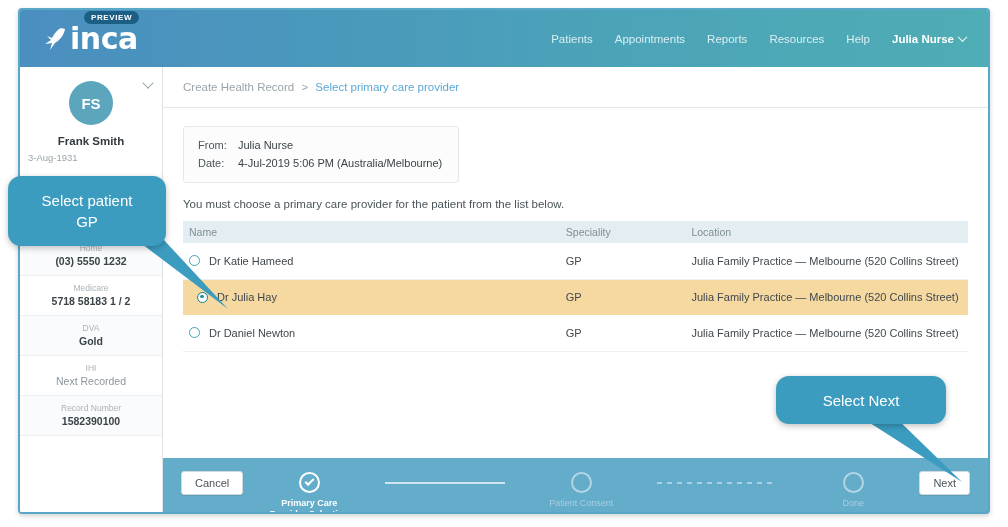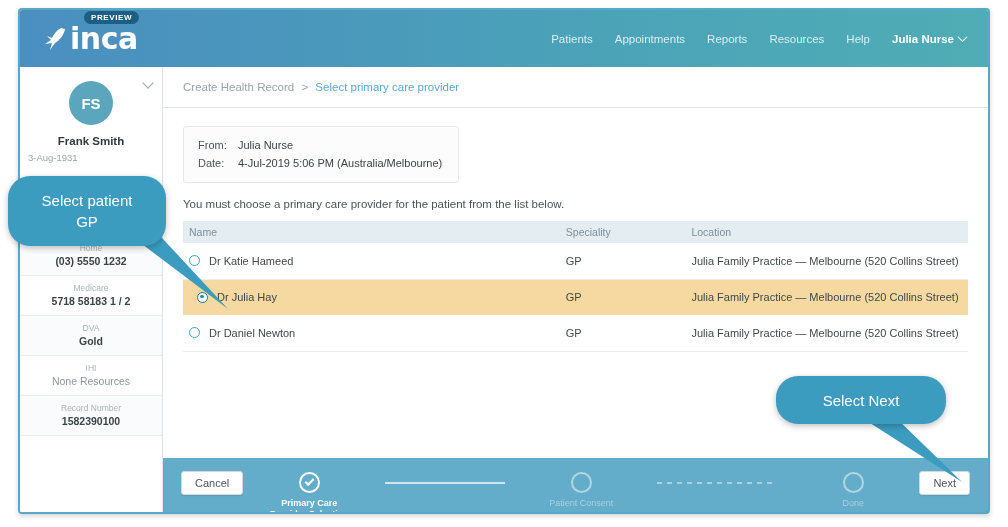--- a/index.html
+++ b/index.html
@@ -292,21 +292,21 @@
   .line.dashed {
     background-image: repeating-linear-gradient(to right, #a9cfe0 0 5px, transparent 5px 10px);
     height: 2px;
   }
 
   
   .callout {
     position: absolute;
     background: #3b9cc0;
     color: #ffffff;
-    border-radius: 22px;
+    border-radius: 13px;
     display: flex;
     align-items: center;
     justify-content: center;
     text-align: center;
     font-size: 15px;
     line-height: 21px;
     z-index: 60;
     box-shadow: 0 2px 6px rgba(0,0,0,0.25);
   }
   #callout-gp {
@@ -371,21 +371,21 @@
       <div class="field">
         <div class="f-label">Medicare</div>
         <div class="f-value">5718 58183 1 / 2</div>
       </div>
       <div class="field">
         <div class="f-label">DVA</div>
         <div class="f-value">Gold</div>
       </div>
       <div class="field">
         <div class="f-label">IHI</div>
-        <div class="f-value muted">None Resources</div>
+        <div class="f-value muted">Next Recorded</div>
       </div>
       <div class="field">
         <div class="f-label">Record Number</div>
         <div class="f-value">1582390100</div>
       </div>
     </div>
 
     <div class="main">
 
       <div class="crumbbar">

